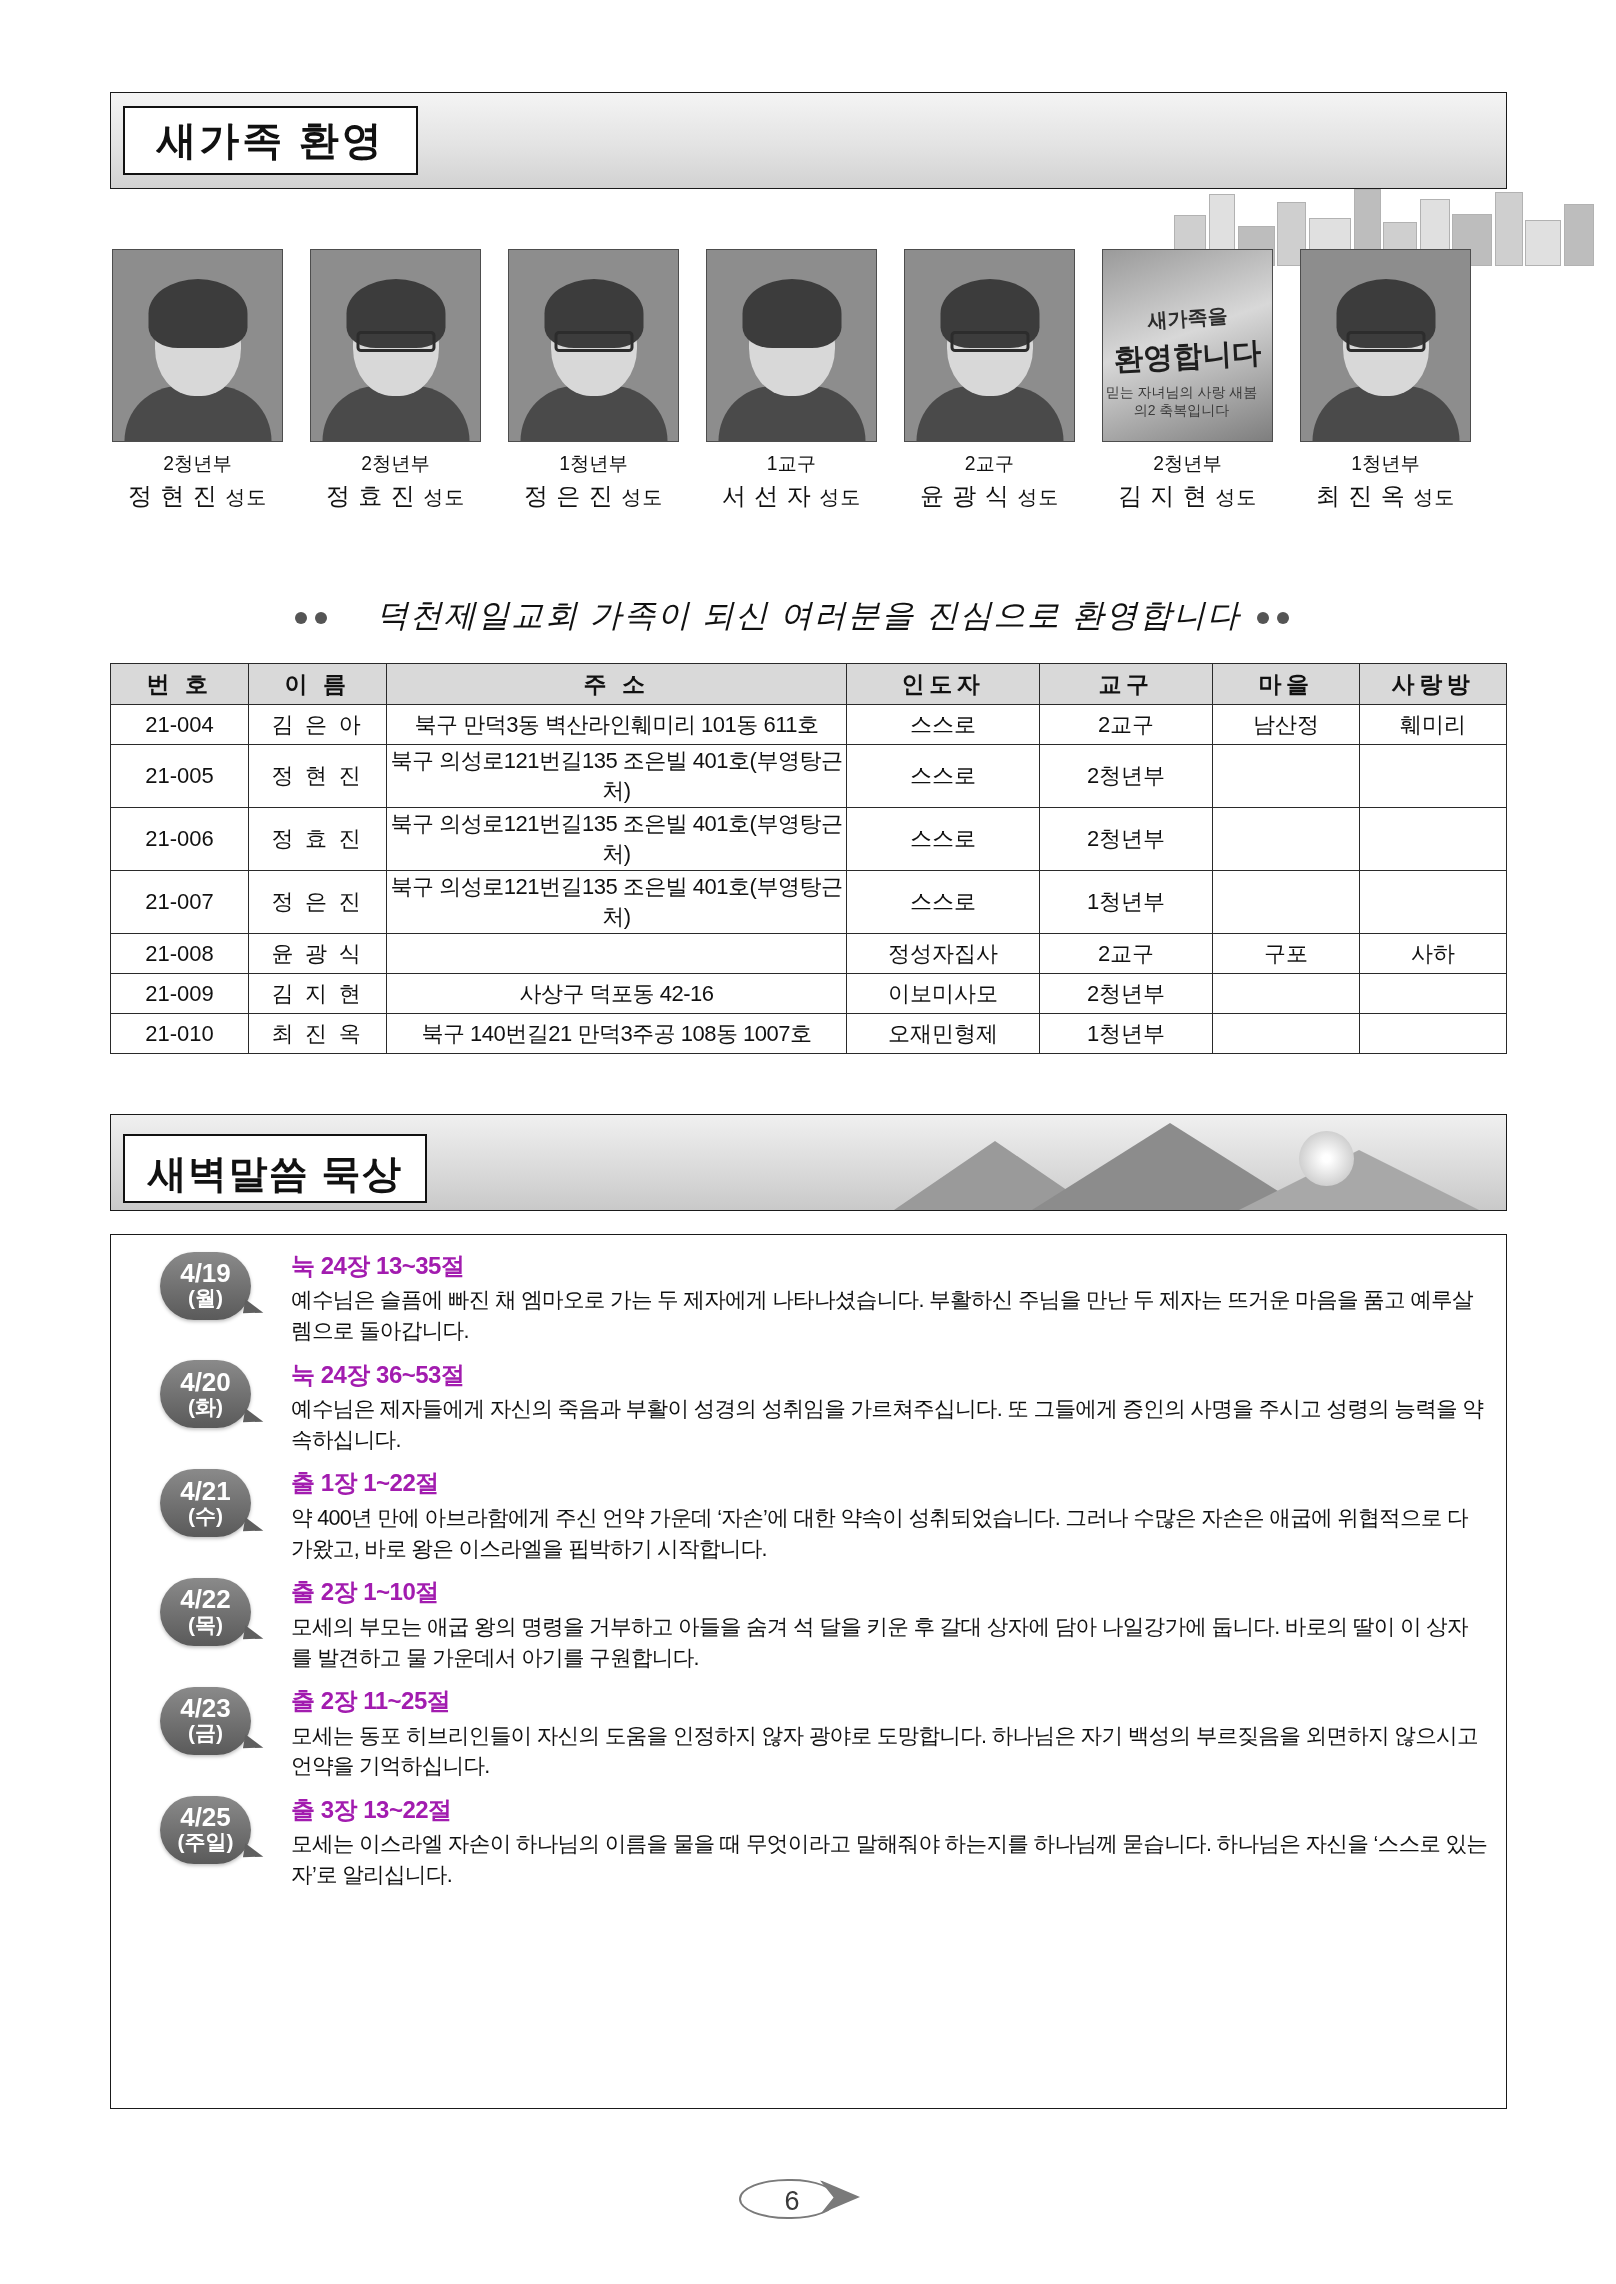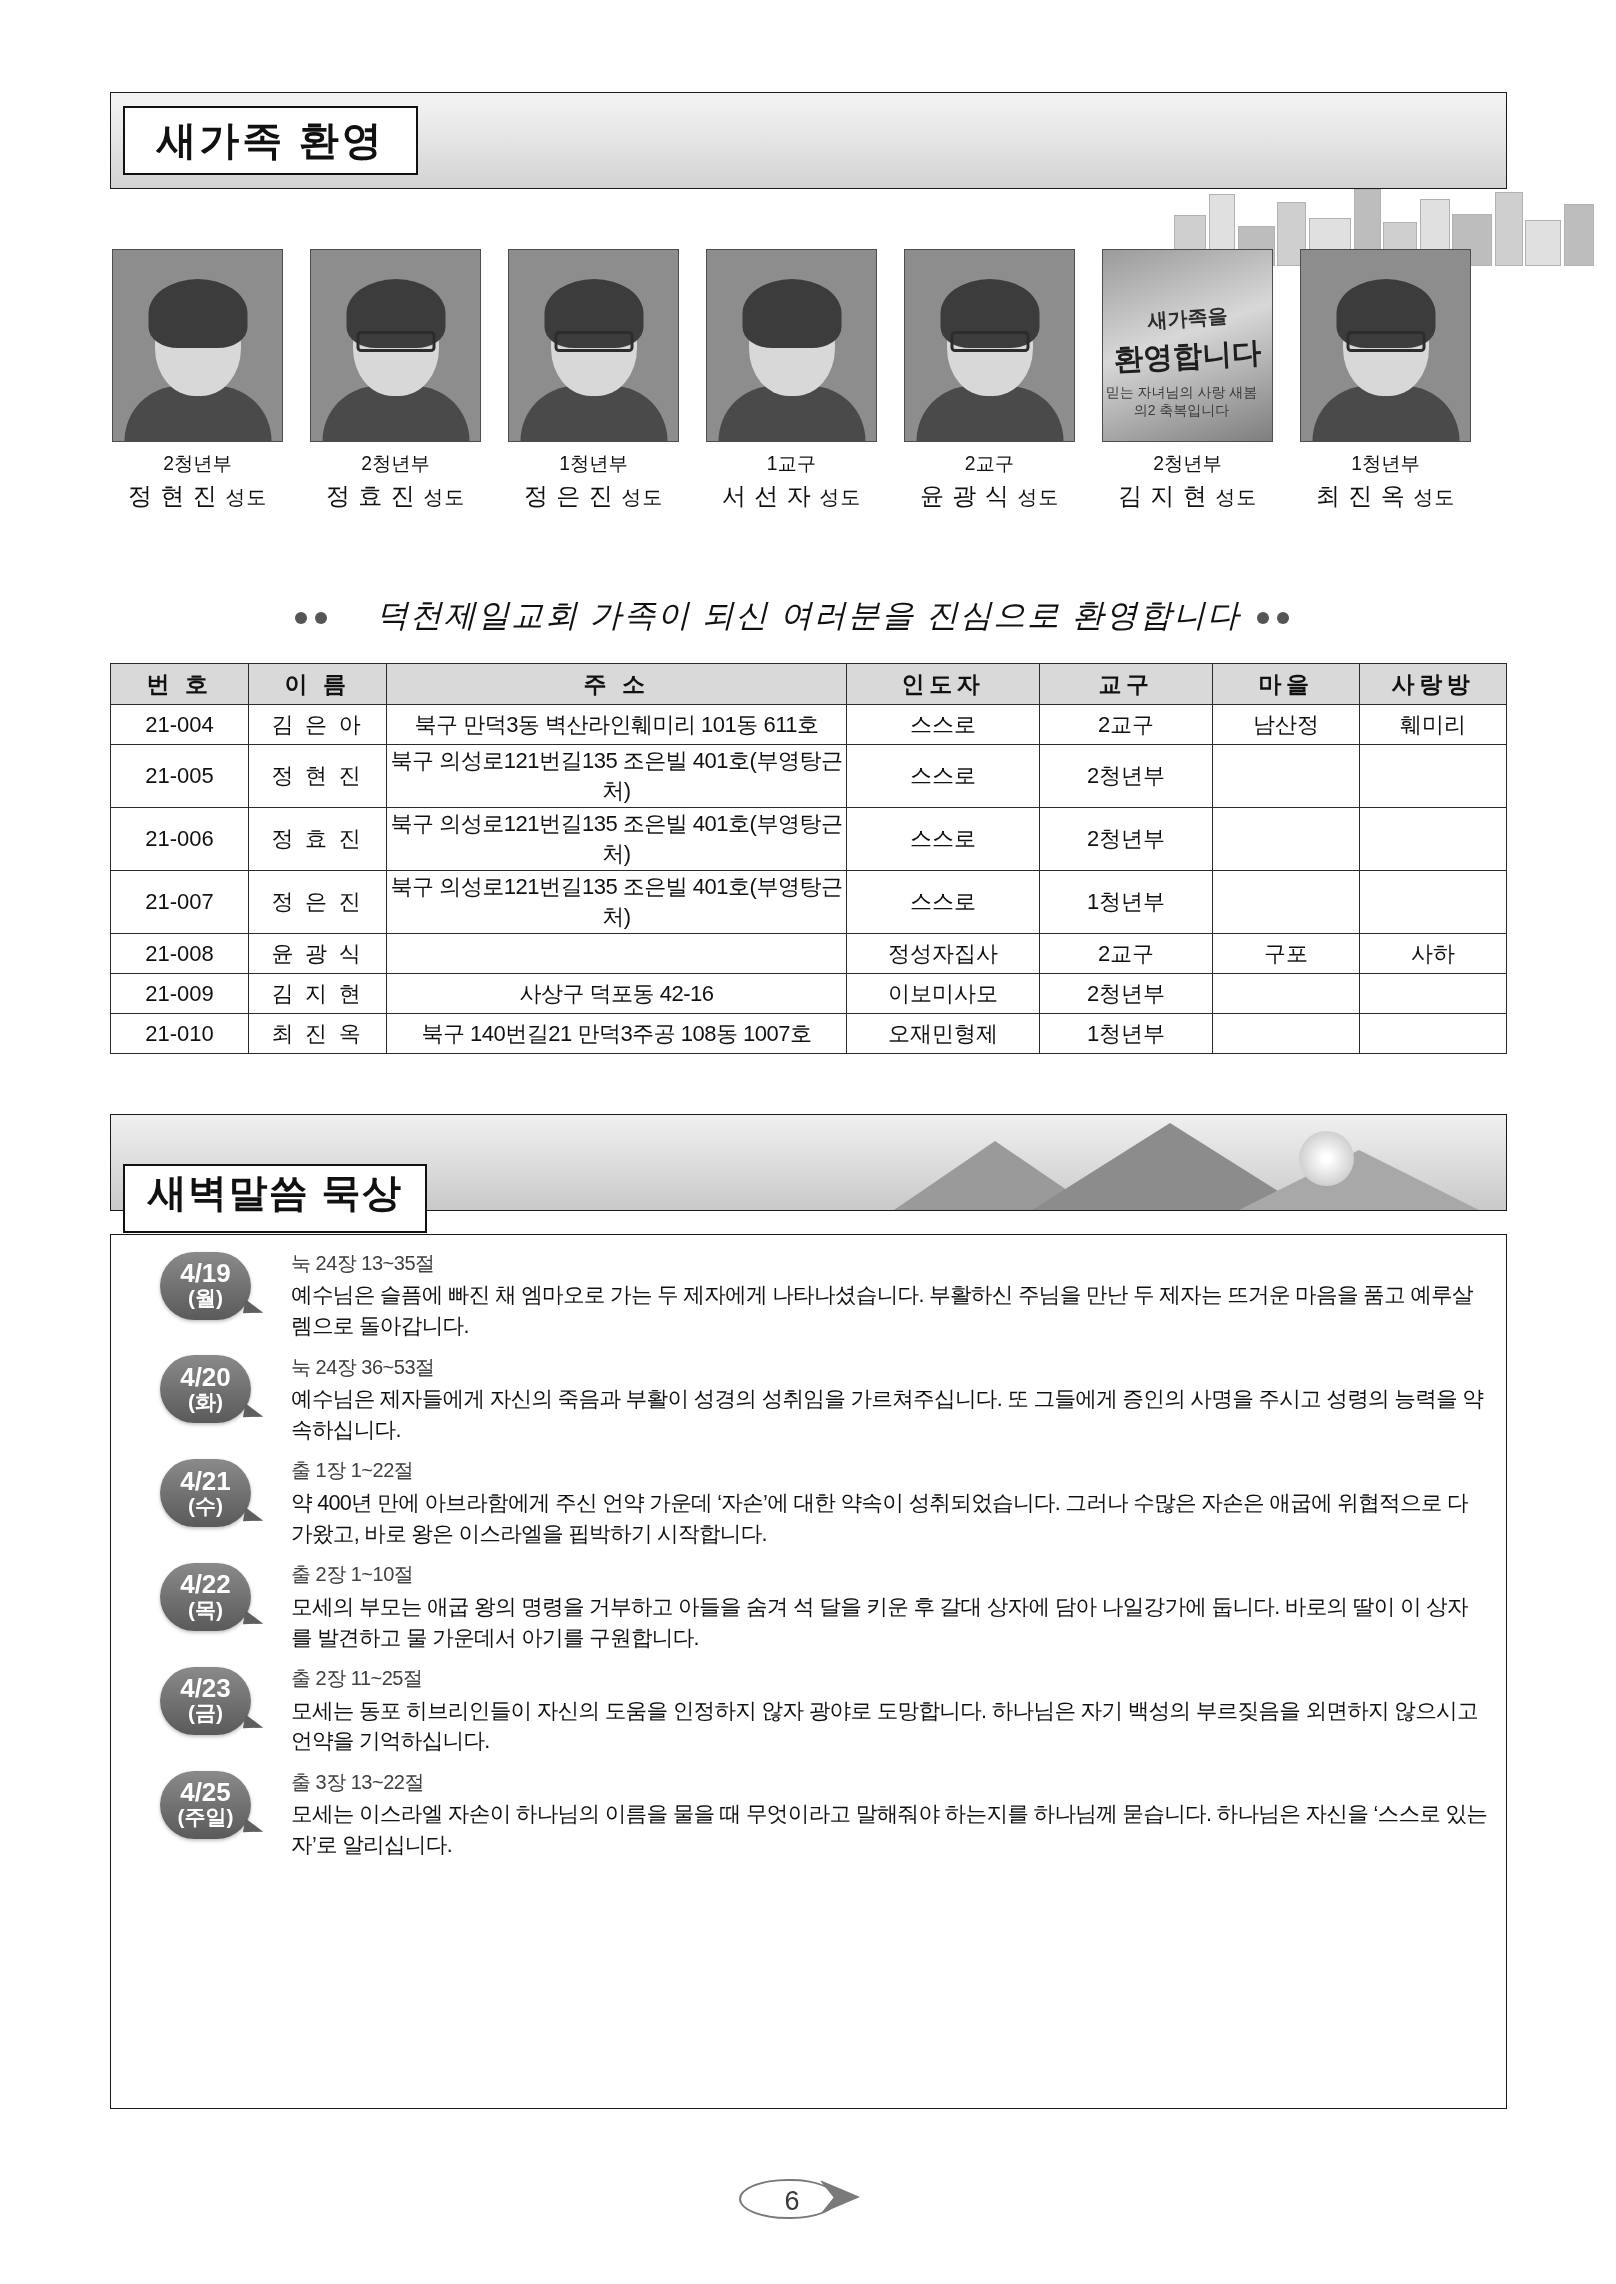--- a/index.html
+++ b/index.html
@@ -242,27 +242,27 @@
     position: absolute;
     right: 152px;
     bottom: 24px;
     width: 55px; height: 55px;
     border-radius: 50%;
     background: radial-gradient(circle,#ffffff 10%, #d0d0d0 70%, #bfbfbf 100%);
   }
   .sec2-title-frame {
     position: absolute;
     left: 123px;
-    top: 1164px;
+    top: 1134px;
     width: 304px;
     height: 69px;
     border: 2.8px solid #111;
     background: #fff;
     display: flex;
-    align-items: flex-start;
+    align-items: flex-end;
     justify-content: center;
     z-index: 5;
   }
   .sec2-title-frame .t {
     font-size: 39px;
     font-weight: bold;
     letter-spacing: 1.4px;
     color: #111;
   }
 
@@ -312,23 +312,23 @@
     border-style: solid;
     border-width: 10px 0 4.6px 20px;
     border-color: transparent transparent transparent #5f5f5f;
     transform: rotate(10deg);
   }
   .txt-col {
     flex: 1 1 auto;
     padding-right: 18.4px;
   }
   .verse-ref {
-    font-size: 20px;
-    font-weight: normal;
-    color: #404040;
+    font-size: 24px;
+    font-weight: bold;
+    color: #a21caf;
     margin: 1.8px 0 3.7px 0;
     letter-spacing: -0.5px;
   }
   .verse-body {
     font-size: 21.6px;
     line-height: 1.42;
     color: #111;
     letter-spacing: -0.7px;
   }
 

